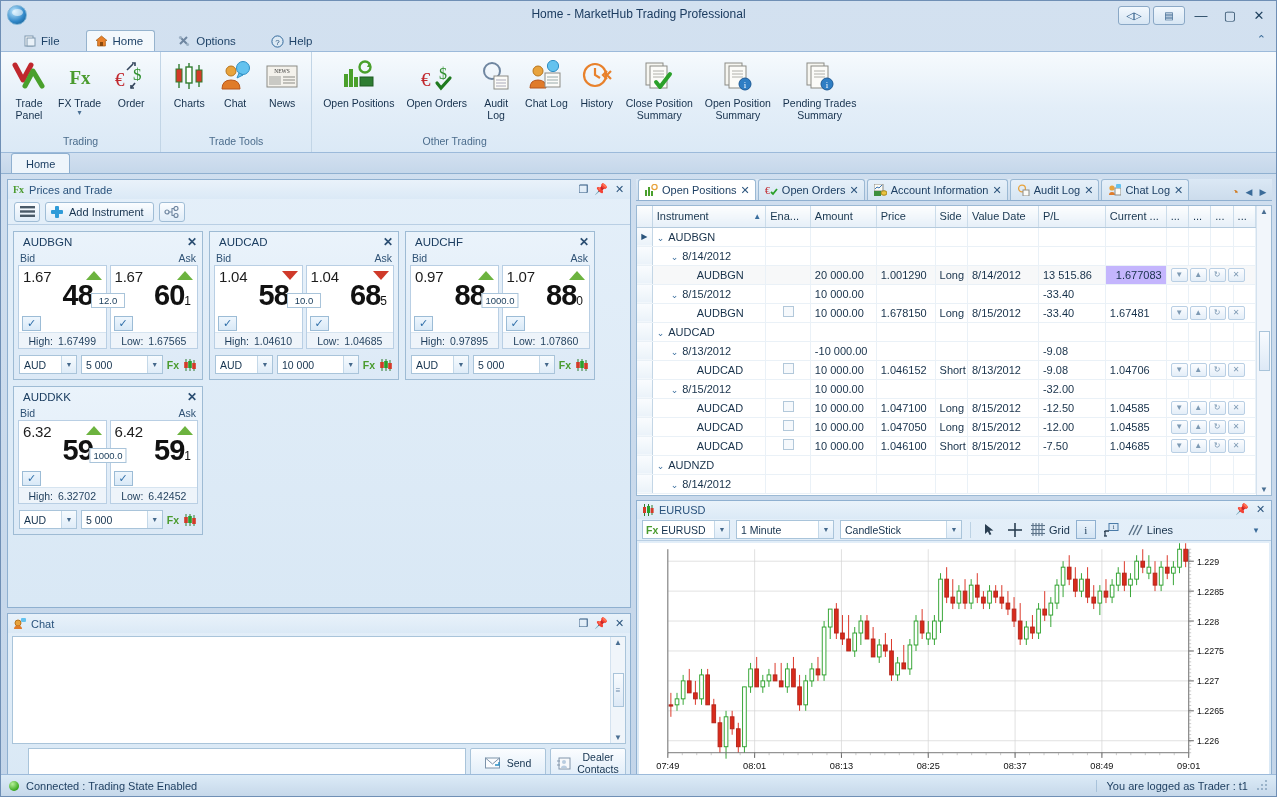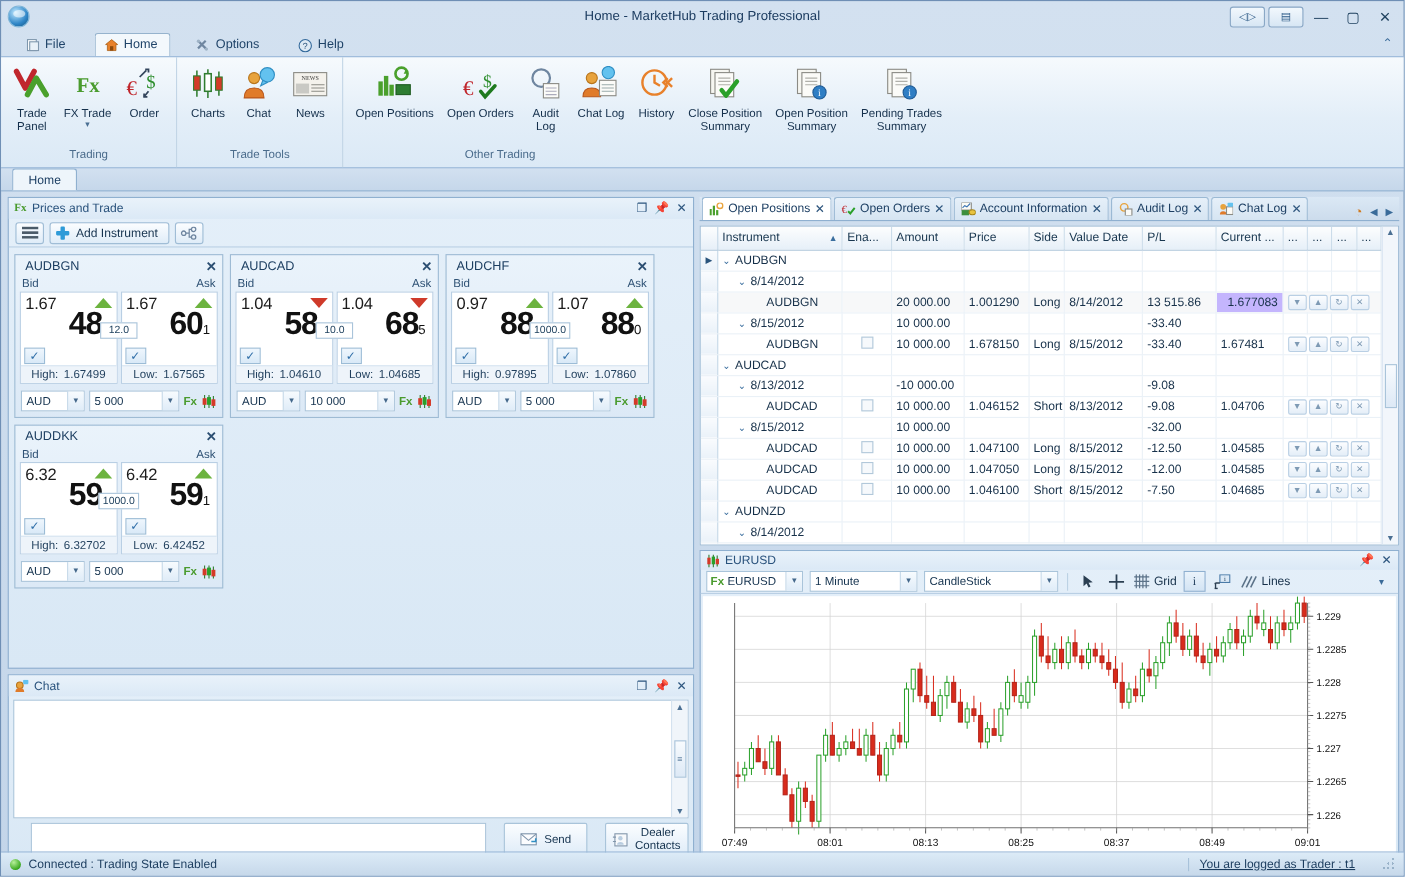--- a/index.html
+++ b/index.html
@@ -214,21 +214,21 @@
   .chat-log .body{ flex:1; }
   .vscroll {
     width:15px; background:#f0f5fa; border-left:1px solid #d4e2ef;
     display:flex; flex-direction:column; align-items:center; justify-content:space-between;
     padding:1px 0;
   }
   .vscroll .ar { font-size:8px; color:#4a6f93; }
   .vscroll .thumb { width:11px; height:34px; border:1px solid #a9c4da;
     background:linear-gradient(#f8fbfe,#dde9f6); margin:auto 0; display:flex;
     align-items:center; justify-content:center; font-size:8px; color:#6b8aa8;}
-  .chat-input-row { display:flex; align-items:stretch; gap:16px; padding:4px; height:38px;margin-left:16px;}
+  .chat-input-row { display:flex; align-items:stretch; gap:4px; padding:4px; height:38px;margin-left:16px;}
   .chat-input { flex:1; background:#fff; border:1px solid #a9c4da; }
   .chat-btn {
     width:76px; border:1px solid #a9c4da; border-radius:2px;
     background:linear-gradient(#fbfdff,#dfecf8);
     display:flex; align-items:center; justify-content:center; gap:5px;
     font-size:10.5px; color:#14324e; text-align:center; line-height:1.15;
   }
 
   
   .rightcol { flex:1; display:flex; flex-direction:column; gap:4px; }
@@ -303,22 +303,22 @@
   .statusbar {
     position:absolute; left:0; right:0; bottom:0; height:22px;
     background:linear-gradient(#dcebf7,#c6d8ea);
     border-top:1px solid #9cbada;
     display:flex; align-items:center; padding:0 8px;
     font-size:11px; color:#1b3c5e;
   }
   .dot { width:10px;height:10px;border-radius:50%;
     background:radial-gradient(circle at 35% 30%,#b7f09a,#3aa81f 70%,#1d6d11);
     margin-right:7px; }
-  .status-right { margin-left:auto; display:flex; align-items:center; gap:24px;
-     border-left:1px solid #a8c2da; padding-left:10px;text-decoration:underline;}
+  .status-right { margin-left:auto; display:flex; align-items:center; gap:8px;
+     border-left:1px solid #a8c2da; padding-left:10px;}
   .grip { width:12px; height:12px; opacity:.55;
     background:
       radial-gradient(circle 1px at 2px 9px,#6d8eab 99%,transparent),
       radial-gradient(circle 1px at 6px 9px,#6d8eab 99%,transparent),
       radial-gradient(circle 1px at 10px 9px,#6d8eab 99%,transparent),
       radial-gradient(circle 1px at 6px 5px,#6d8eab 99%,transparent),
       radial-gradient(circle 1px at 10px 5px,#6d8eab 99%,transparent),
       radial-gradient(circle 1px at 10px 1px,#6d8eab 99%,transparent);
   }
 </style>

